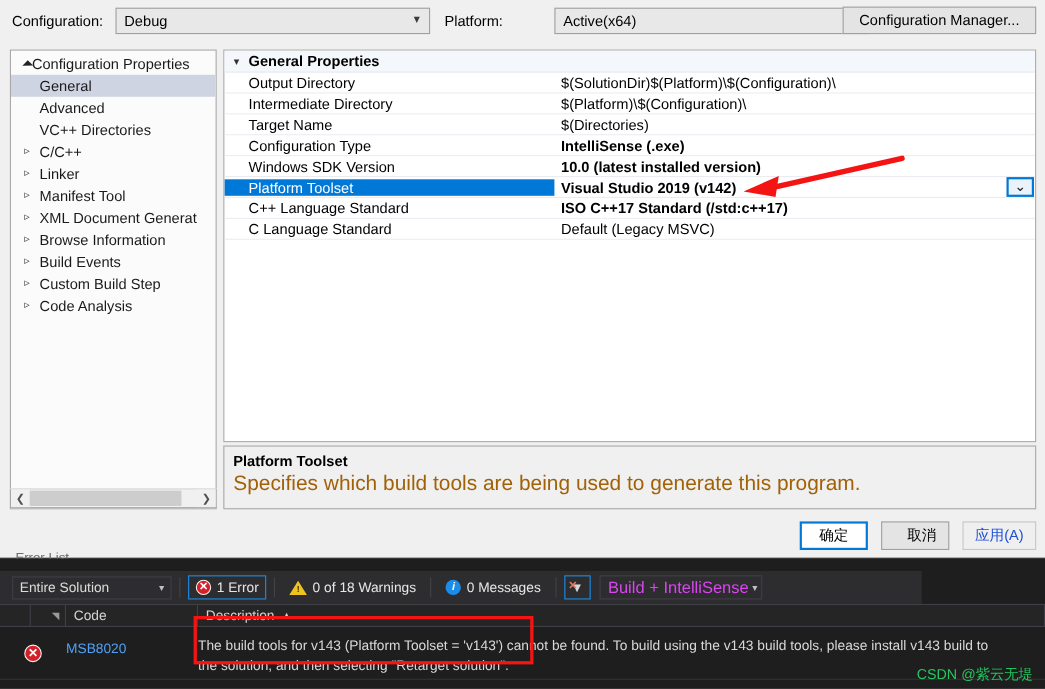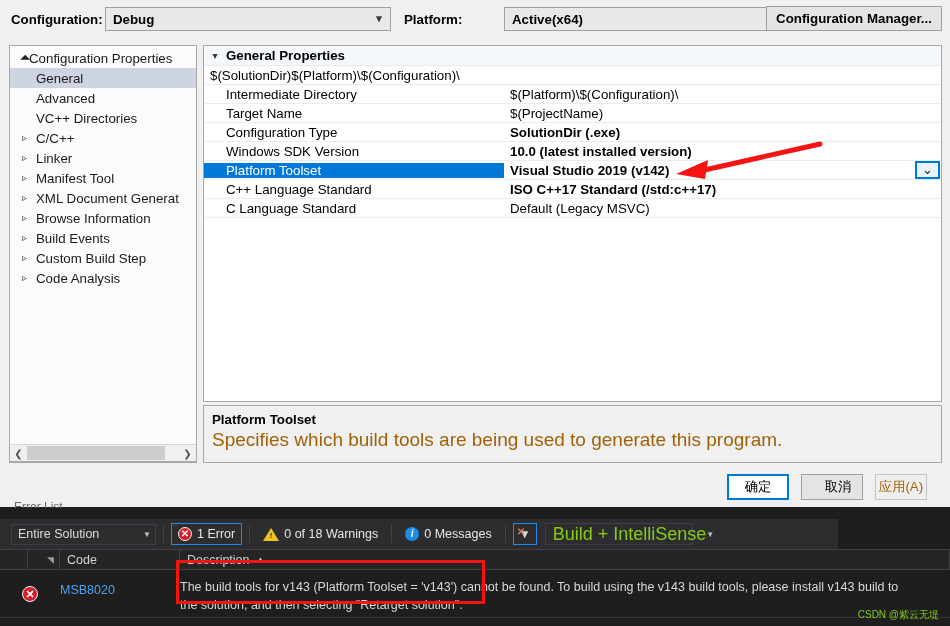--- a/index.html
+++ b/index.html
@@ -13,21 +13,21 @@
 
   
   .dialog {
     position: absolute; left: 0; top: 0;
     width: 950px; height: 508px;
     background: #f0f0f0;
     border-bottom: 1px solid #1b1b1b;
   }
 
   
-  .cfgbar { position: absolute; left: 0; top: 0; width: 826px; height: 38px; font-weight: bold; }
+  .cfgbar { position: absolute; left: 0; top: 0; width: 826px; height: 38px; }
   .cfg-label {
     position: absolute; font-size: 13.3px; color: #000;
     line-height: 18px; white-space: nowrap;
   }
   .combo {
     position: absolute; height: 24px;
     background: #e8e8e8; border: 1px solid #a0a0a0;
     display: flex; align-items: center;
   }
   .combo .ctext {
@@ -129,21 +129,21 @@
   .desc-body { font-size: 19px; color: #a16207; margin-top: 2px; }
 
   
   .dbtn {
     position: absolute; height: 26px; width: 62px;
     font-size: 13.3px; display: flex; align-items: center; justify-content: center;
     background: #e4e4e4; border: 1px solid #a0a0a0; color: #000;
   }
   .dbtn.ok { left: 727px; top: 474px; background: #ffffff; border: 2px solid #0078d7; }
   .dbtn.cancel { left: 801px; top: 474px; padding-left: 12px; }
-  .dbtn.apply { left: 875px; top: 474px; width: 52px; color: #a16207; border: 1px solid #c6c6c6; background: #efefef; }
+  .dbtn.apply { left: 875px; top: 474px; width: 67px; color: #1d4ed8; border: 1px solid #c6c6c6; background: #efefef; }
 
   
   .arrow-svg { position: absolute; left: 660px; top: 138px; width: 170px; height: 46px; pointer-events: none; }
 
   
   .errpane {
     position: absolute; left: 0; top: 508px; width: 950px; height: 118px;
     background: #1e1e1e;
   }
   .errlist-caption {
@@ -192,21 +192,21 @@
     width: 24px; height: 22px; border: 1px solid #1b8ce8;
     display: flex; align-items: center; justify-content: center;
     position: relative; background: #2d2d30;
   }
   .filterbtn .fglyph { font-size: 12px; color: #d8d8d8; }
   .filterbtn .fx { position: absolute; left: 3px; top: 2px; font-size: 10px; color: #e07a5f; font-weight: bold; }
   .build-combo {
     width: 148px; height: 22px; background: #2d2d30; border: 1px solid #3f3f46;
     display: flex; align-items: center; margin-left: 8px;
   }
-  .build-combo .btext { flex: 1; font-size: 18px; color: #84cc16; padding-left: 7px; white-space: nowrap; }
+  .build-combo .btext { flex: 1; font-size: 15px; color: #d946ef; padding-left: 7px; white-space: nowrap; }
   .build-combo .barrow { width: 18px; text-align: center; font-size: 8px; color: #c0c0c0; }
 
   .err-colhdr {
     position: absolute; left: 0; top: 41px; width: 950px; height: 21px;
     background: #252526; border-top: 1px solid #3f3f46; border-bottom: 1px solid #3f3f46;
     display: flex; align-items: center;
   }
   .colcell {
     font-size: 12.5px; color: #d4d4d4; position: relative; height: 21px;
     display: flex; align-items: center; border-right: 1px solid #3f3f46;
@@ -229,21 +229,21 @@
   .err-cell-desc {
     flex: 1; padding-top: 8px; font-size: 12.5px; color: #d8d8d8;
     line-height: 18px; white-space: nowrap; overflow: hidden;
   }
   .red-box {
     position: absolute; left: 176px; top: 560px; width: 309px; height: 44px;
     border: 3px solid #f41414; pointer-events: none;
   }
   .watermark {
     position: absolute; right: 11px; bottom: 4px;
-    font-size: 10px; color: #84cc16; white-space: nowrap;
+    font-size: 13px; color: #22c55e; white-space: nowrap;
   }
 </style>
 </head>
 <body>
 
 <div id="root">
 
   <div class="dialog">
 
     <div class="cfgbar">
@@ -320,33 +320,34 @@
       <div class="sb-arrow">❯</div>
     </div>
 
     <div class="grid">
       <div class="grp-hdr">
         <span class="chev">▾</span>
         <span class="ghtext">General Properties</span>
       </div>
       <div id="grid-rows">
           <div class="prow">
+            <div class="pname">Output Directory</div>
             <div class="pval">$(SolutionDir)$(Platform)\$(Configuration)\</div>
           </div>
           <div class="prow">
             <div class="pname">Intermediate Directory</div>
             <div class="pval">$(Platform)\$(Configuration)\</div>
           </div>
           <div class="prow">
             <div class="pname">Target Name</div>
-            <div class="pval">$(ProjectName)</div>
+            <div class="pval">$(Directories)</div>
           </div>
           <div class="prow">
             <div class="pname">Configuration Type</div>
-            <div class="pval bold">SolutionDir (.exe)</div>
+            <div class="pval bold">IntelliSense (.exe)</div>
           </div>
           <div class="prow">
             <div class="pname">Windows SDK Version</div>
             <div class="pval bold">10.0 (latest installed version)</div>
           </div>
           <div class="prow sel">
             <div class="pname">Platform Toolset</div>
             <div class="pval bold">Visual Studio 2019 (v142)</div>
             <div class="ddbtn" style="font-size: 13px; line-height: 6px;">⌄</div>
           </div>

